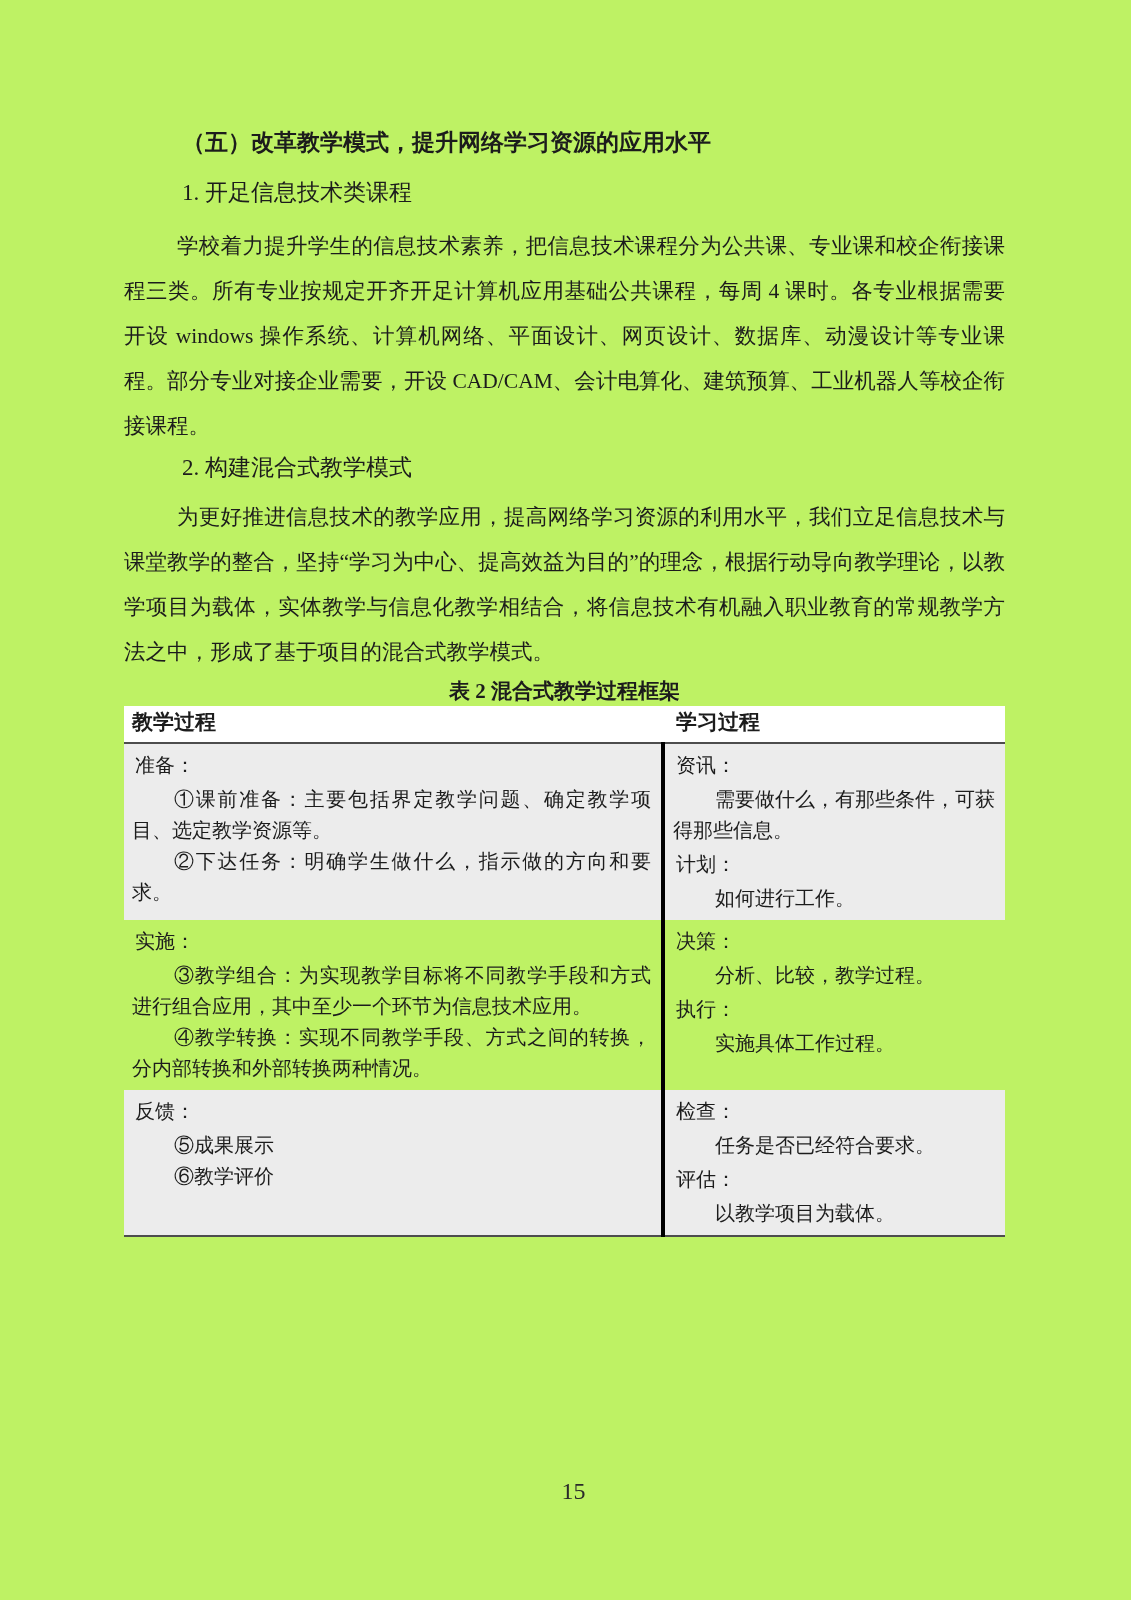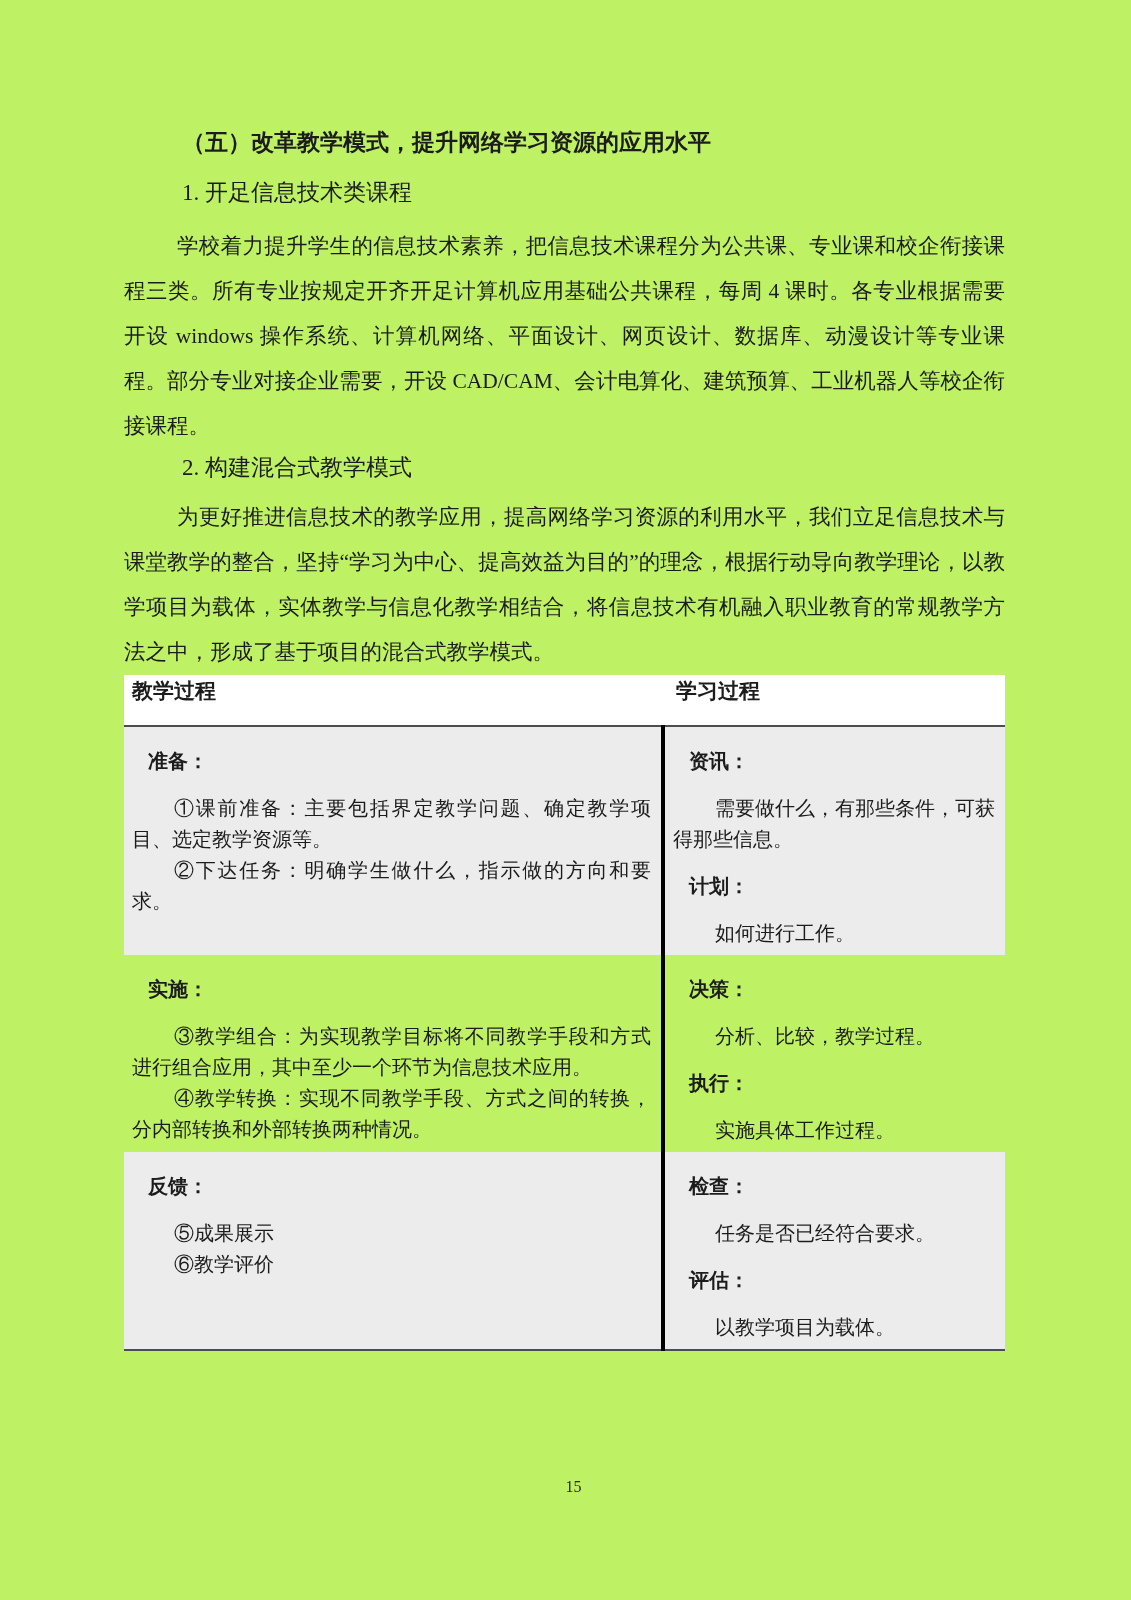--- a/index.html
+++ b/index.html
@@ -61,74 +61,75 @@
     width: 100%;
     border-collapse: collapse;
     table-layout: fixed;
     font-size: 20px;
     border-bottom: 2px solid #4d4d4d;
   }
   table.process-table th {
     font-size: 21px;
     font-weight: bold;
     text-align: left;
-    padding: 2px 8px 20px 8px;
+    padding: 2px 8px 6px 8px;
     border-bottom: 2px solid #4d4d4d;
     background: #ffffff;
   }
   table.process-table th.col-teaching { width: 523px; }
   table.process-table th.col-learning { padding-left: 13px; }
   table.process-table td {
     vertical-align: top;
     padding: 3px 10px 6px 8px;
     line-height: 31px;
   }
   tr.shaded td { background: #ececec; }
   td.cell-learning {
     border-left: 4px solid #000000;
     padding-left: 13px;
     padding-right: 8px;
   }
   td.cell-learning.pad-top { }
   .cell-label {
-    margin: 16px;
-    font-weight: bold;
+    margin: 3px;
+    font-weight: normal;
   }
   .cell-item {
     margin: 0;
     text-indent: 42px;
     text-align: justify;
   }
   .page-number {
     position: absolute;
     left: 16px;
     right: 0;
     top: 1478px;
     text-align: center;
-    font-size: 16px;
+    font-size: 24px;
     color: #2a2a2a;
   }
 </style>
 </head>
 <body>
 
 <div class="page">
   <div class="content">
 
     <div class="h-section">（五）改革教学模式，提升网络学习资源的应用水平</div>
 
     <div class="h-sub">1. 开足信息技术类课程</div>
 
     <p class="body-para">学校着力提升学生的信息技术素养，把信息技术课程分为公共课、专业课和校企衔接课程三类。所有专业按规定开齐开足计算机应用基础公共课程，每周 4 课时。各专业根据需要开设 windows 操作系统、计算机网络、平面设计、网页设计、数据库、动漫设计等专业课程。部分专业对接企业需要，开设 CAD/CAM、会计电算化、建筑预算、工业机器人等校企衔接课程。</p>
 
     <div class="h-sub mid">2. 构建混合式教学模式</div>
 
     <p class="body-para">为更好推进信息技术的教学应用，提高网络学习资源的利用水平，我们立足信息技术与课堂教学的整合，坚持“学习为中心、提高效益为目的”的理念，根据行动导向教学理论，以教学项目为载体，实体教学与信息化教学相结合，将信息技术有机融入职业教育的常规教学方法之中，形成了基于项目的混合式教学模式。</p>
 
 
+    <div class="table-caption">表 2 混合式教学过程框架</div>
 
     <table class="process-table">
       <thead>
         <tr>
           <th class="col-teaching">教学过程</th>
           <th class="col-learning">学习过程</th>
         </tr>
       </thead>
       <tbody>
         <tr class="shaded">

